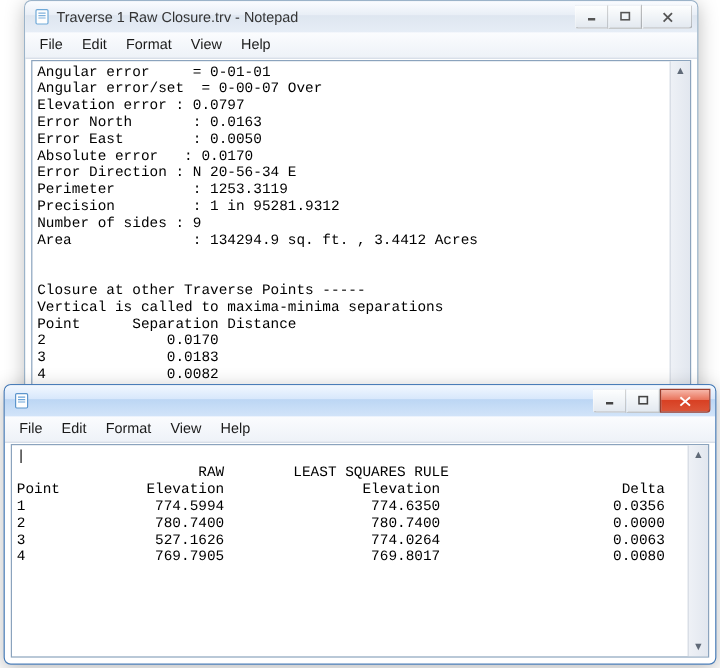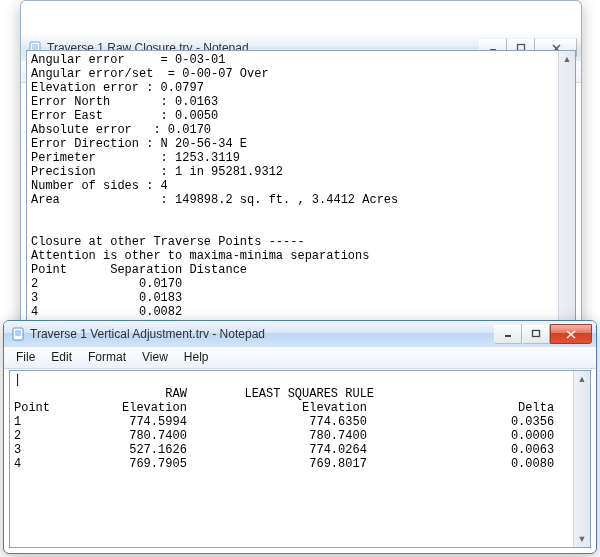--- a/index.html
+++ b/index.html
@@ -37,21 +37,20 @@
   }
   .titlebar {
     height: 26px;
     display: flex;
     align-items: center;
     padding: 0 4px 0 6px;
     position: relative;
   }
   .titlebar.inactive {
     background: linear-gradient(to bottom, #fafcff 0%, #e8eef6 45%, #dee6f0 46%, #e6edf6 100%);
-    margin-top: 34px;
   }
   .titlebar.active {
     background: linear-gradient(to bottom, #f2f8ff 0%, #d7e7fb 45%, #bcd6f4 46%, #d2e4f9 100%);
   }
   .title-icon {
     width: 16px;
     height: 16px;
     margin-right: 4px;
     display: flex;
     align-items: center;
@@ -176,35 +175,35 @@
     </div>
   </div>
   <div class="menubar">
     <span class="menuitem">File</span>
     <span class="menuitem">Edit</span>
     <span class="menuitem">Format</span>
     <span class="menuitem">View</span>
     <span class="menuitem">Help</span>
   </div>
   <div class="content-wrap">
-    <div class="content-text"><span>Angular error     = 0-03-01</span>
+    <div class="content-text"><span>Angular error     = 0-01-01</span>
 <span>Angular error/set  = 0-00-07 Over</span>
 <span>Elevation error : 0.0797</span>
 <span>Error North       : 0.0163</span>
 <span>Error East        : 0.0050</span>
 <span>Absolute error   : 0.0170</span>
 <span>Error Direction : N 20-56-34 E</span>
 <span>Perimeter         : 1253.3119</span>
 <span>Precision         : 1 in 95281.9312</span>
-<span>Number of sides : 4</span>
-<span>Area              : 149898.2 sq. ft. , 3.4412 Acres</span>
+<span>Number of sides : 9</span>
+<span>Area              : 134294.9 sq. ft. , 3.4412 Acres</span>
 <span></span>
 <span></span>
 <span>Closure at other Traverse Points -----</span>
-<span>Attention is other to maxima-minima separations</span>
+<span>Vertical is called to maxima-minima separations</span>
 <span>Point      Separation Distance</span>
 <span>2              0.0170</span>
 <span>3              0.0183</span>
 <span>4              0.0082</span>
 <span>1              0.0200</span>
 <span>2              0.0170</span>
 
 </div>
     <div class="scrollbar-v">
       <div class="scroll-arrow">▲</div>
@@ -216,21 +215,20 @@
 <div class="window front">
   <div class="titlebar active">
     <span class="title-icon">
       <svg class="notepad-svg" width="14" height="14" viewBox="0 0 14 14">
         <rect x="2" y="1" width="10" height="12" rx="1" fill="#fefefe" stroke="#5c95cc"></rect>
         <line x1="4" y1="4" x2="10" y2="4" stroke="#6aa3d8"></line>
         <line x1="4" y1="6" x2="10" y2="6" stroke="#6aa3d8"></line>
         <line x1="4" y1="8" x2="10" y2="8" stroke="#6aa3d8"></line>
       </svg>
     </span>
-    <span class="title-text">Traverse 1 Vertical Adjustment.trv - Notepad</span>
     <span class="title-spacer"></span>
     <div class="window-buttons">
       <div class="wbtn min">
         <svg width="10" height="10">
             <line x1="2" y1="7" x2="8" y2="7" stroke="#444" stroke-width="2"></line>
           </svg>
       </div>
       <div class="wbtn max">
         <svg width="10" height="10">
             <rect x="1.5" y="1.5" width="7" height="6" fill="none" stroke="#444" stroke-width="1.3"></rect>

